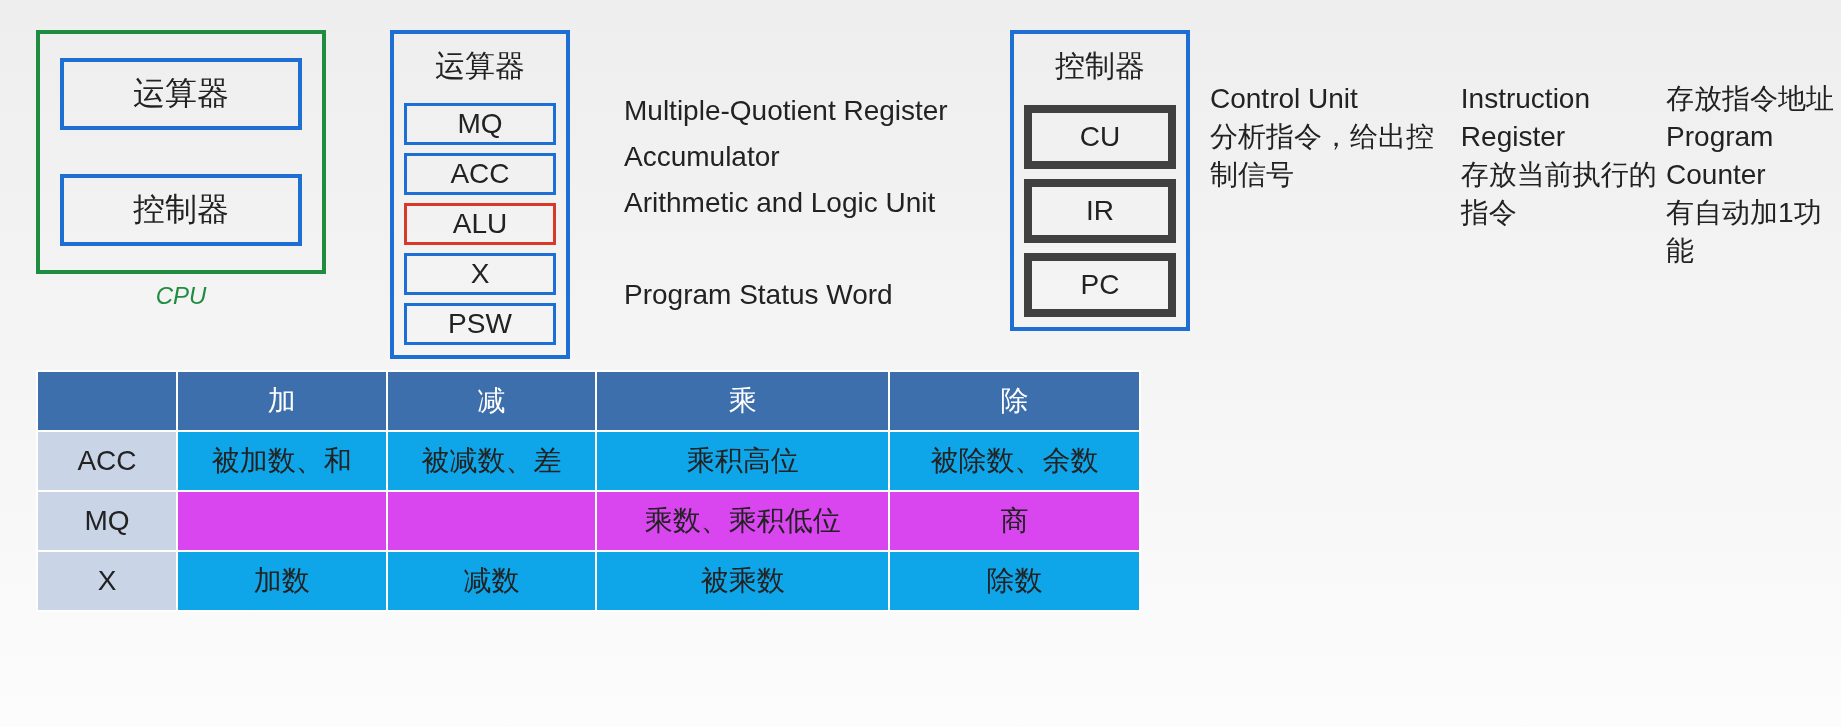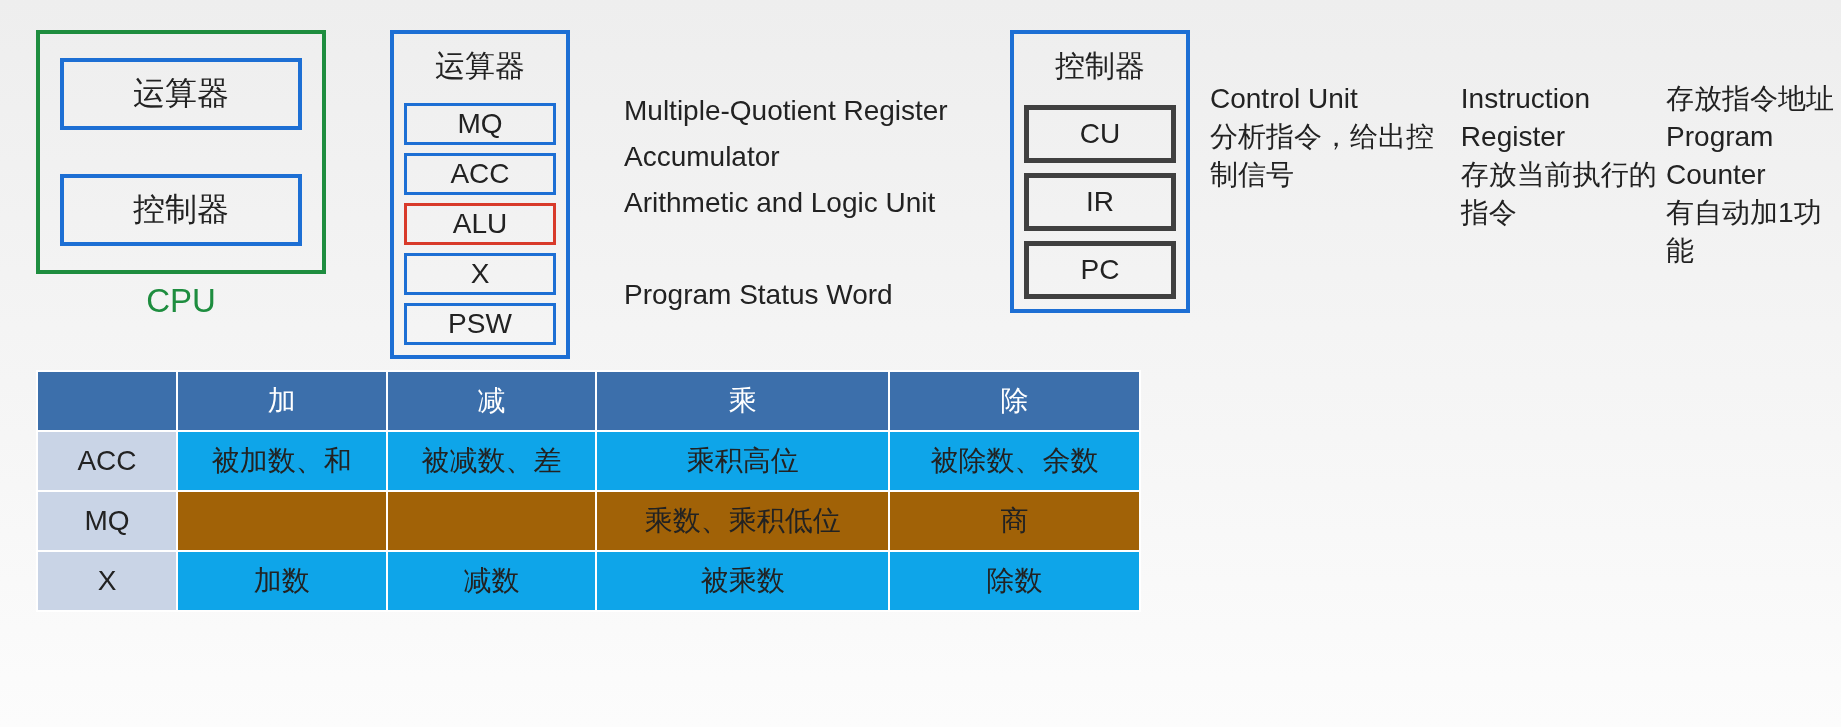--- a/index.html
+++ b/index.html
@@ -31,22 +31,23 @@
   .cpu-inner {
     border: 4px solid #1d6fd4;
     width: 100%;
     text-align: center;
     padding: 10px 0;
     font-size: 32px;
   }
   .cpu-label {
     text-align: center;
     color: #1e8d3f;
-    font-size: 33px;
+    font-size: 24px;
     margin-top: 8px;
+    font-style: italic;
   }
 
   
   .alu-wrap {
     position: absolute;
     left: 390px;
     top: 30px;
     width: 180px;
   }
   .alu-box {
@@ -92,21 +93,21 @@
   }
   .ctrl-box {
     border: 4px solid #1d6fd4;
     padding: 10px;
     display: flex;
     flex-direction: column;
     align-items: center;
   }
   .ctrl-title { text-align: center; font-size: 30px; padding: 2px 0 8px; }
   .ctrl-reg {
-    border: 5px solid #404040;
+    border: 8px solid #404040;
     width: 100%;
     text-align: center;
     font-size: 28px;
     padding: 8px 12px;
     margin-top: 10px;
   }
 
   .ctrl-desc {
     position: absolute;
     left: 1210px;
@@ -140,21 +141,21 @@
     text-align: center;
     padding: 10px 0;
     border: 2px solid #fff;
   }
   .op-table tr:nth-child(odd) td { background: #e3e9f2; }
   .op-table td.rowhead {
     background: #c9d4e6 !important;
     font-weight: normal;
   }
   .op-table tr.band td { background: #0ea5e9; }
-  .op-table tr.light td { background: #a16207; }
+  .op-table tr.light td { background: #d946ef; }
 </style>
 </head>
 <body>
 
 <div class="cpu-wrap">
   <div class="cpu-box">
     <div class="cpu-inner">运算器</div>
     <div class="cpu-inner">控制器</div>
   </div>
   <div class="cpu-label">CPU</div>

